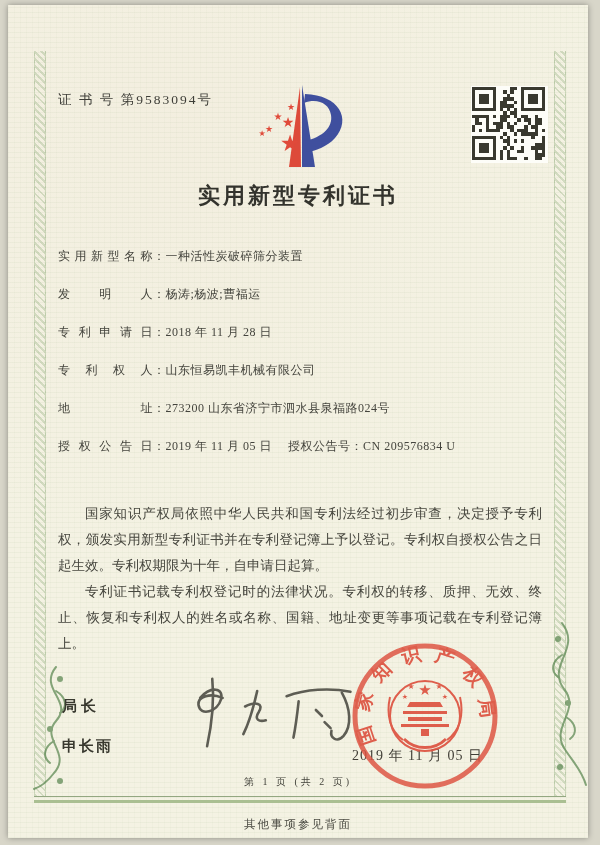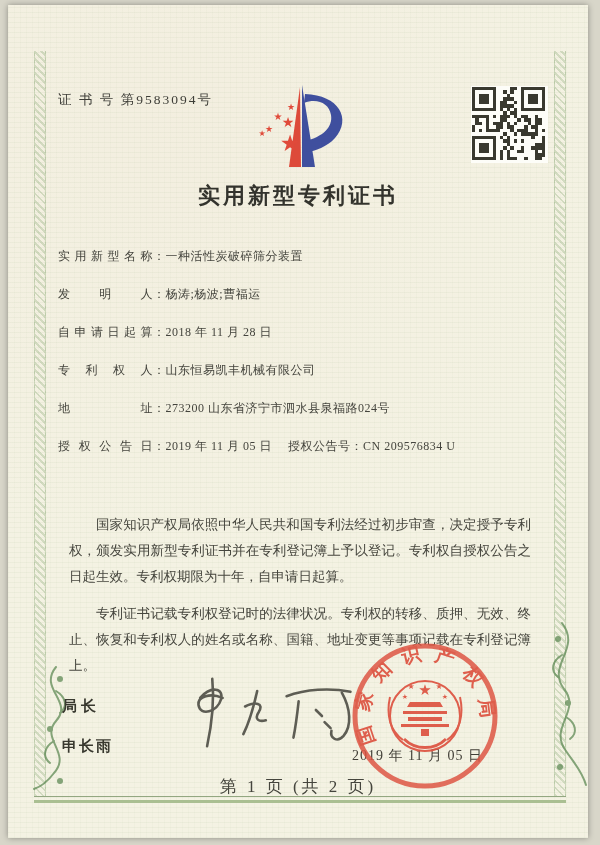--- a/index.html
+++ b/index.html
@@ -35,28 +35,28 @@
   .qr{position:absolute;left:463px;top:81px;width:75px;height:75px;background:#fdfdf8;padding:1px;}
   .title{position:absolute;left:0;right:0;top:176px;text-align:center;
     font-size:22px;font-weight:600;letter-spacing:3px;color:#33332d;}
   
   .fields{position:absolute;left:50px;right:40px;top:240px;font-size:12px;color:#44443d;}
   .frow{line-height:22px;margin-bottom:16px;white-space:nowrap;letter-spacing:.5px;}
   .f-label{display:inline-block;width:95px;text-align:justify;text-align-last:justify;vertical-align:bottom;}
   .pair2{margin-left:16px;}
   
   .body-text{position:absolute;left:50px;right:46px;top:496px;font-size:13.5px;line-height:26px;color:#46463e;}
-  .body-text p{margin:11px;text-indent:2em;text-align:justify;}
+  .body-text p{margin:0;text-indent:2em;text-align:justify;}
   
   .signer{position:absolute;left:54px;top:692px;font-size:15px;letter-spacing:4px;color:#39392f;font-weight:600;}
   .signer .nm{margin-top:21px;letter-spacing:2px;}
   .signature{position:absolute;left:168px;top:662px;}
   .seal-date{position:absolute;left:344px;top:742px;font-size:14px;letter-spacing:1px;color:#403e36;}
   .seal{position:absolute;left:342px;top:636px;opacity:.92;pointer-events:none;}
-  .page-foot{position:absolute;left:0;right:0;top:770px;text-align:center;font-size:17px;letter-spacing:3px;color:#45453d;}
+  .page-foot{position:absolute;left:0;right:0;top:770px;text-align:center;font-size:10px;letter-spacing:3px;color:#45453d;}
   .note-foot{position:absolute;left:0;right:0;top:812px;text-align:center;font-size:11.5px;letter-spacing:2px;color:#4c4c44;}
   svg{display:block;}
 </style>
 </head>
 <body>
 
 <div class="paper">
 
   <div class="band left"></div>
   <div class="band right"></div>
@@ -323,21 +323,21 @@
   <div class="title">实用新型专利证书</div>
 
   <div class="fields">
     <div class="frow">
       <span class="f-label">实用新型名称</span><span>：</span><span>一种活性炭破碎筛分装置</span>
     </div>
     <div class="frow">
       <span class="f-label">发明人</span><span>：</span><span>杨涛;杨波;曹福运</span>
     </div>
     <div class="frow">
-      <span class="f-label">自申请日起算</span><span>：</span><span>2018 年 11 月 28 日</span>
+      <span class="f-label">专利申请日</span><span>：</span><span>2018 年 11 月 28 日</span>
     </div>
     <div class="frow">
       <span class="f-label">专利权人</span><span>：</span><span>山东恒易凯丰机械有限公司</span>
     </div>
     <div class="frow">
       <span class="f-label">地址</span><span>：</span><span>273200 山东省济宁市泗水县泉福路024号</span>
     </div>
     <div class="frow">
       <span class="f-label">授权公告日</span><span>：</span><span>2019 年 11 月 05 日</span><span class="pair2"><span>授权公告号</span><span>：</span><span>CN 209576834 U</span></span>
     </div>
@@ -389,14 +389,15 @@
       <rect x="58" y="76" width="34" height="4"></rect>
       <rect x="51" y="83" width="48" height="3"></rect>
       <rect x="71" y="88" width="8" height="7"></rect>
       <path d="M54,98 A30,30 0 0 0 96,98" fill="none" stroke="#dd5240" stroke-width="3"></path>
       <path d="M40,56 C36,74 40,90 53,99" fill="none" stroke="#dd5240" stroke-width="2"></path>
       <path d="M110,56 C114,74 110,90 97,99" fill="none" stroke="#dd5240" stroke-width="2"></path>
     </g>
   </svg>
 
   <div class="page-foot">第 1 页 (共 2 页)</div>
+  <div class="note-foot">其他事项参见背面</div>
 
 </div>
 
 </body></html>

